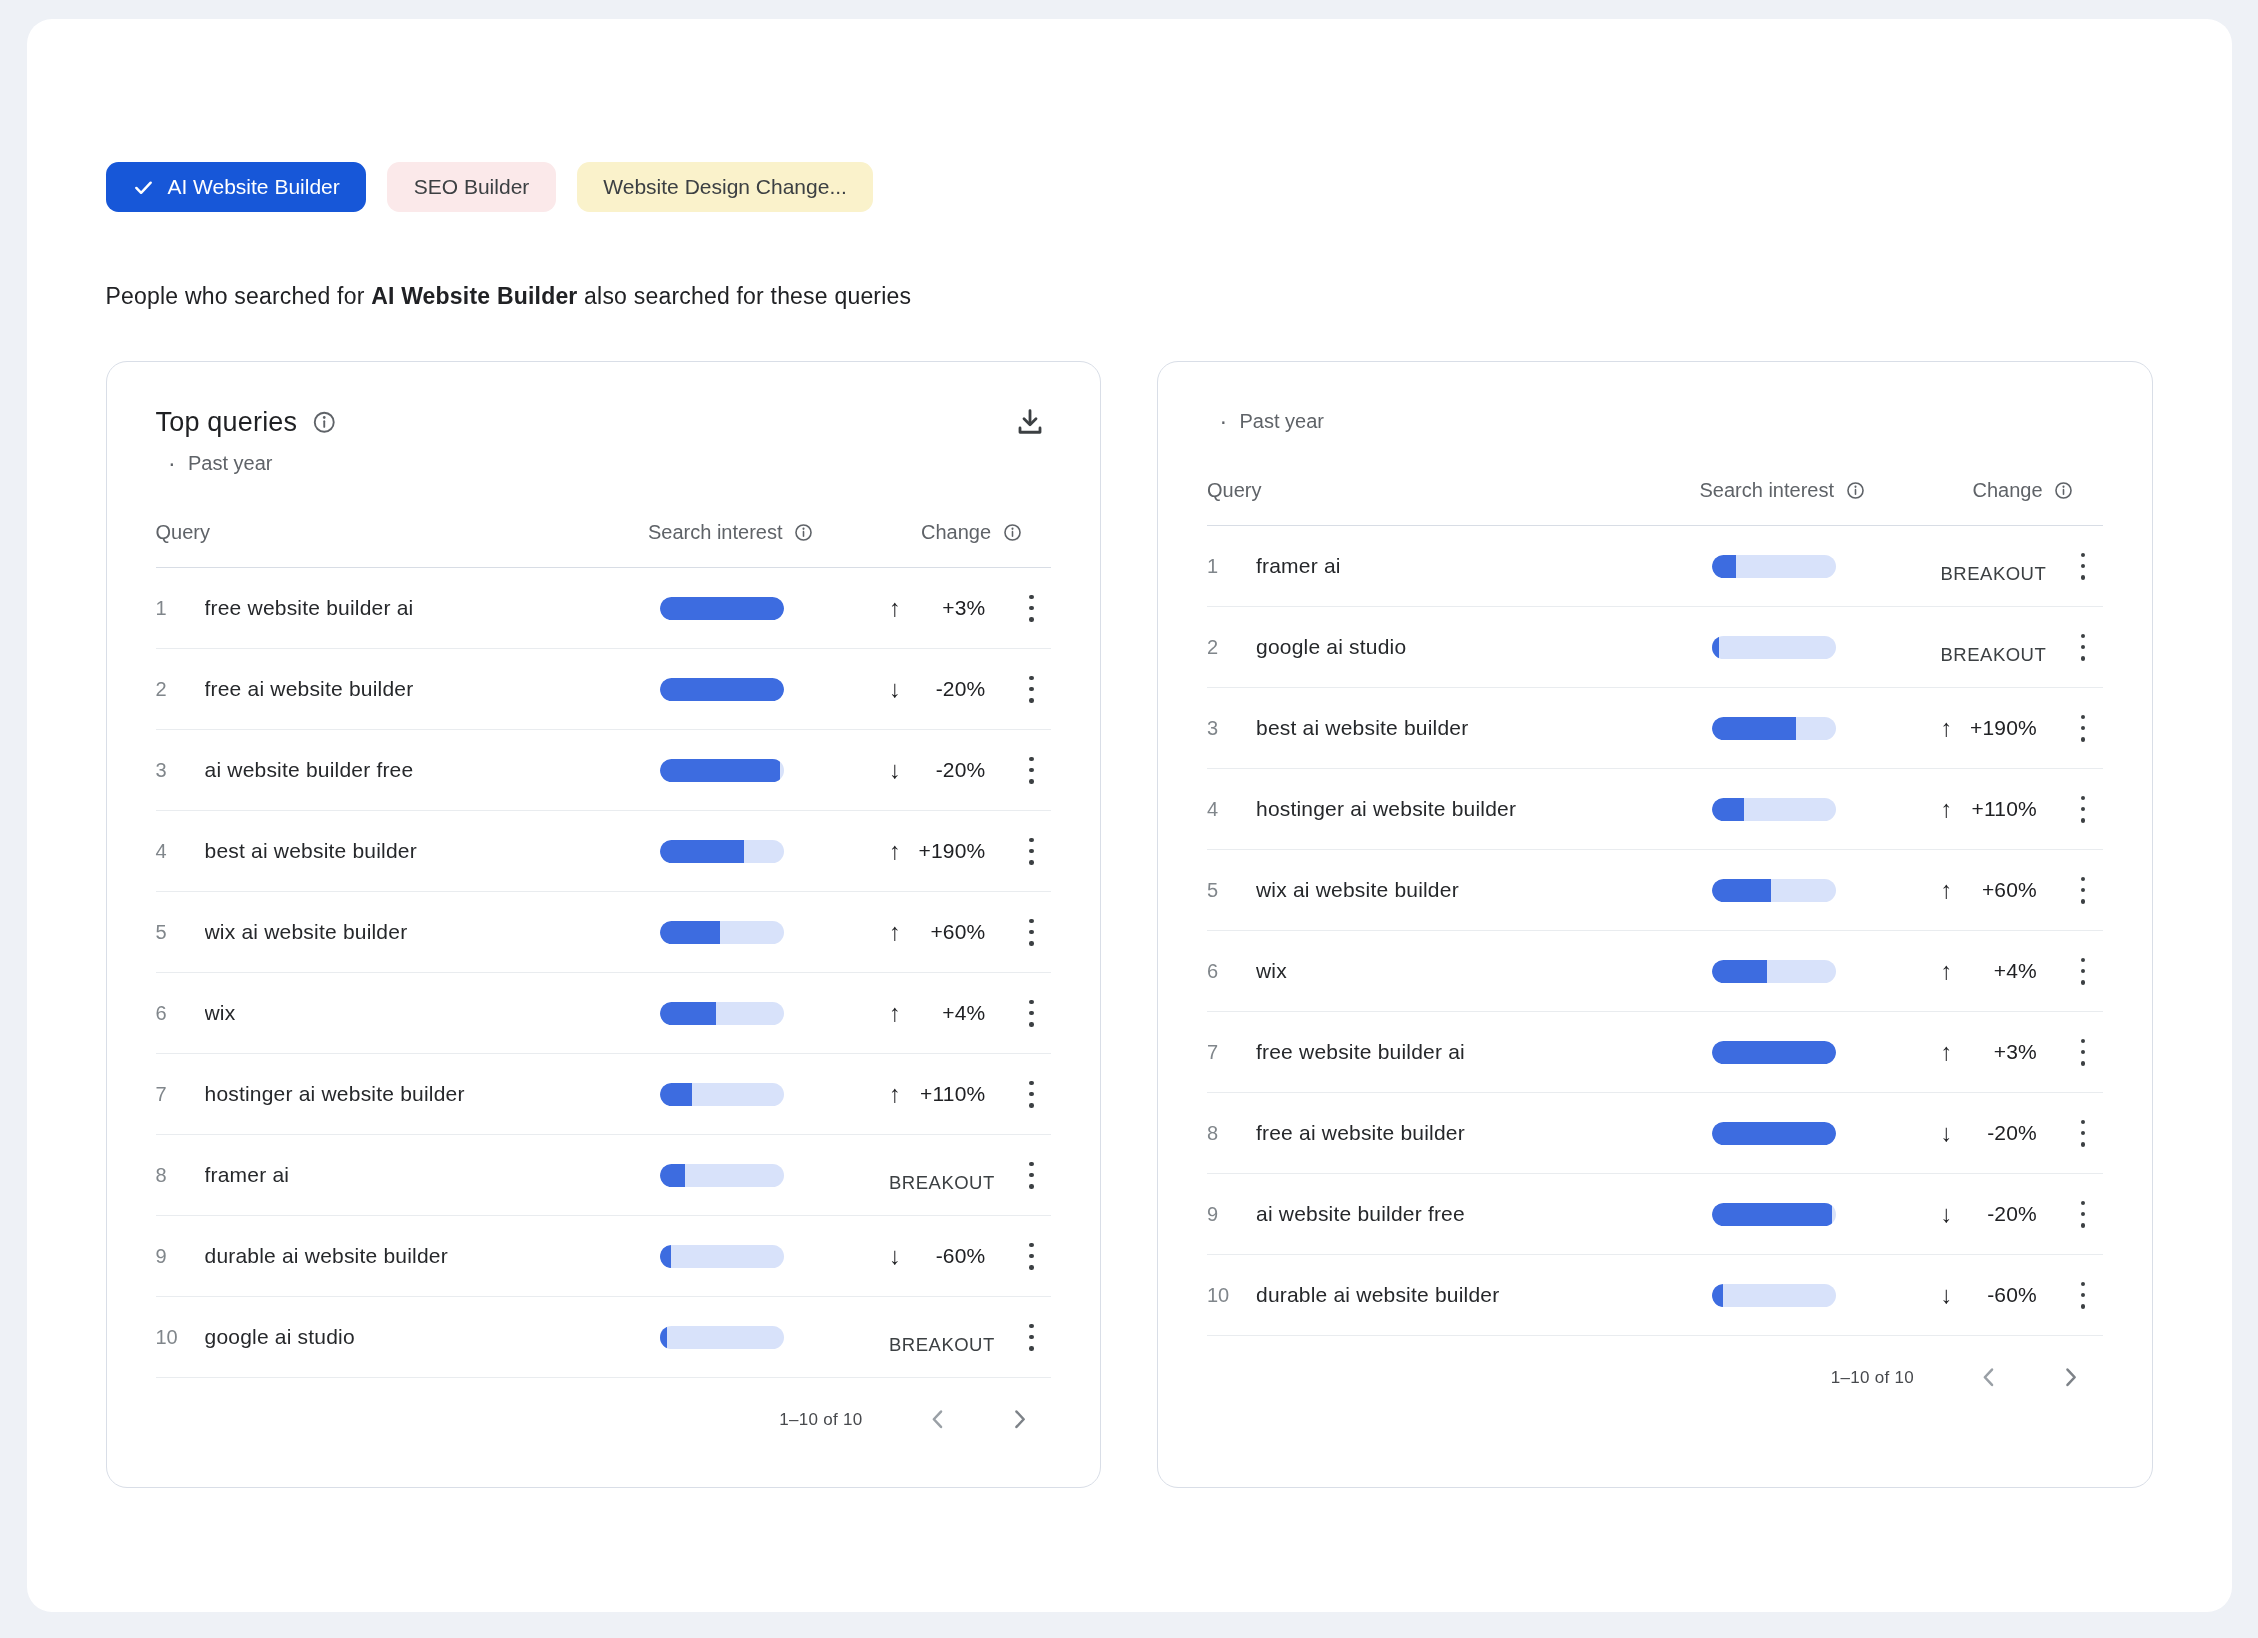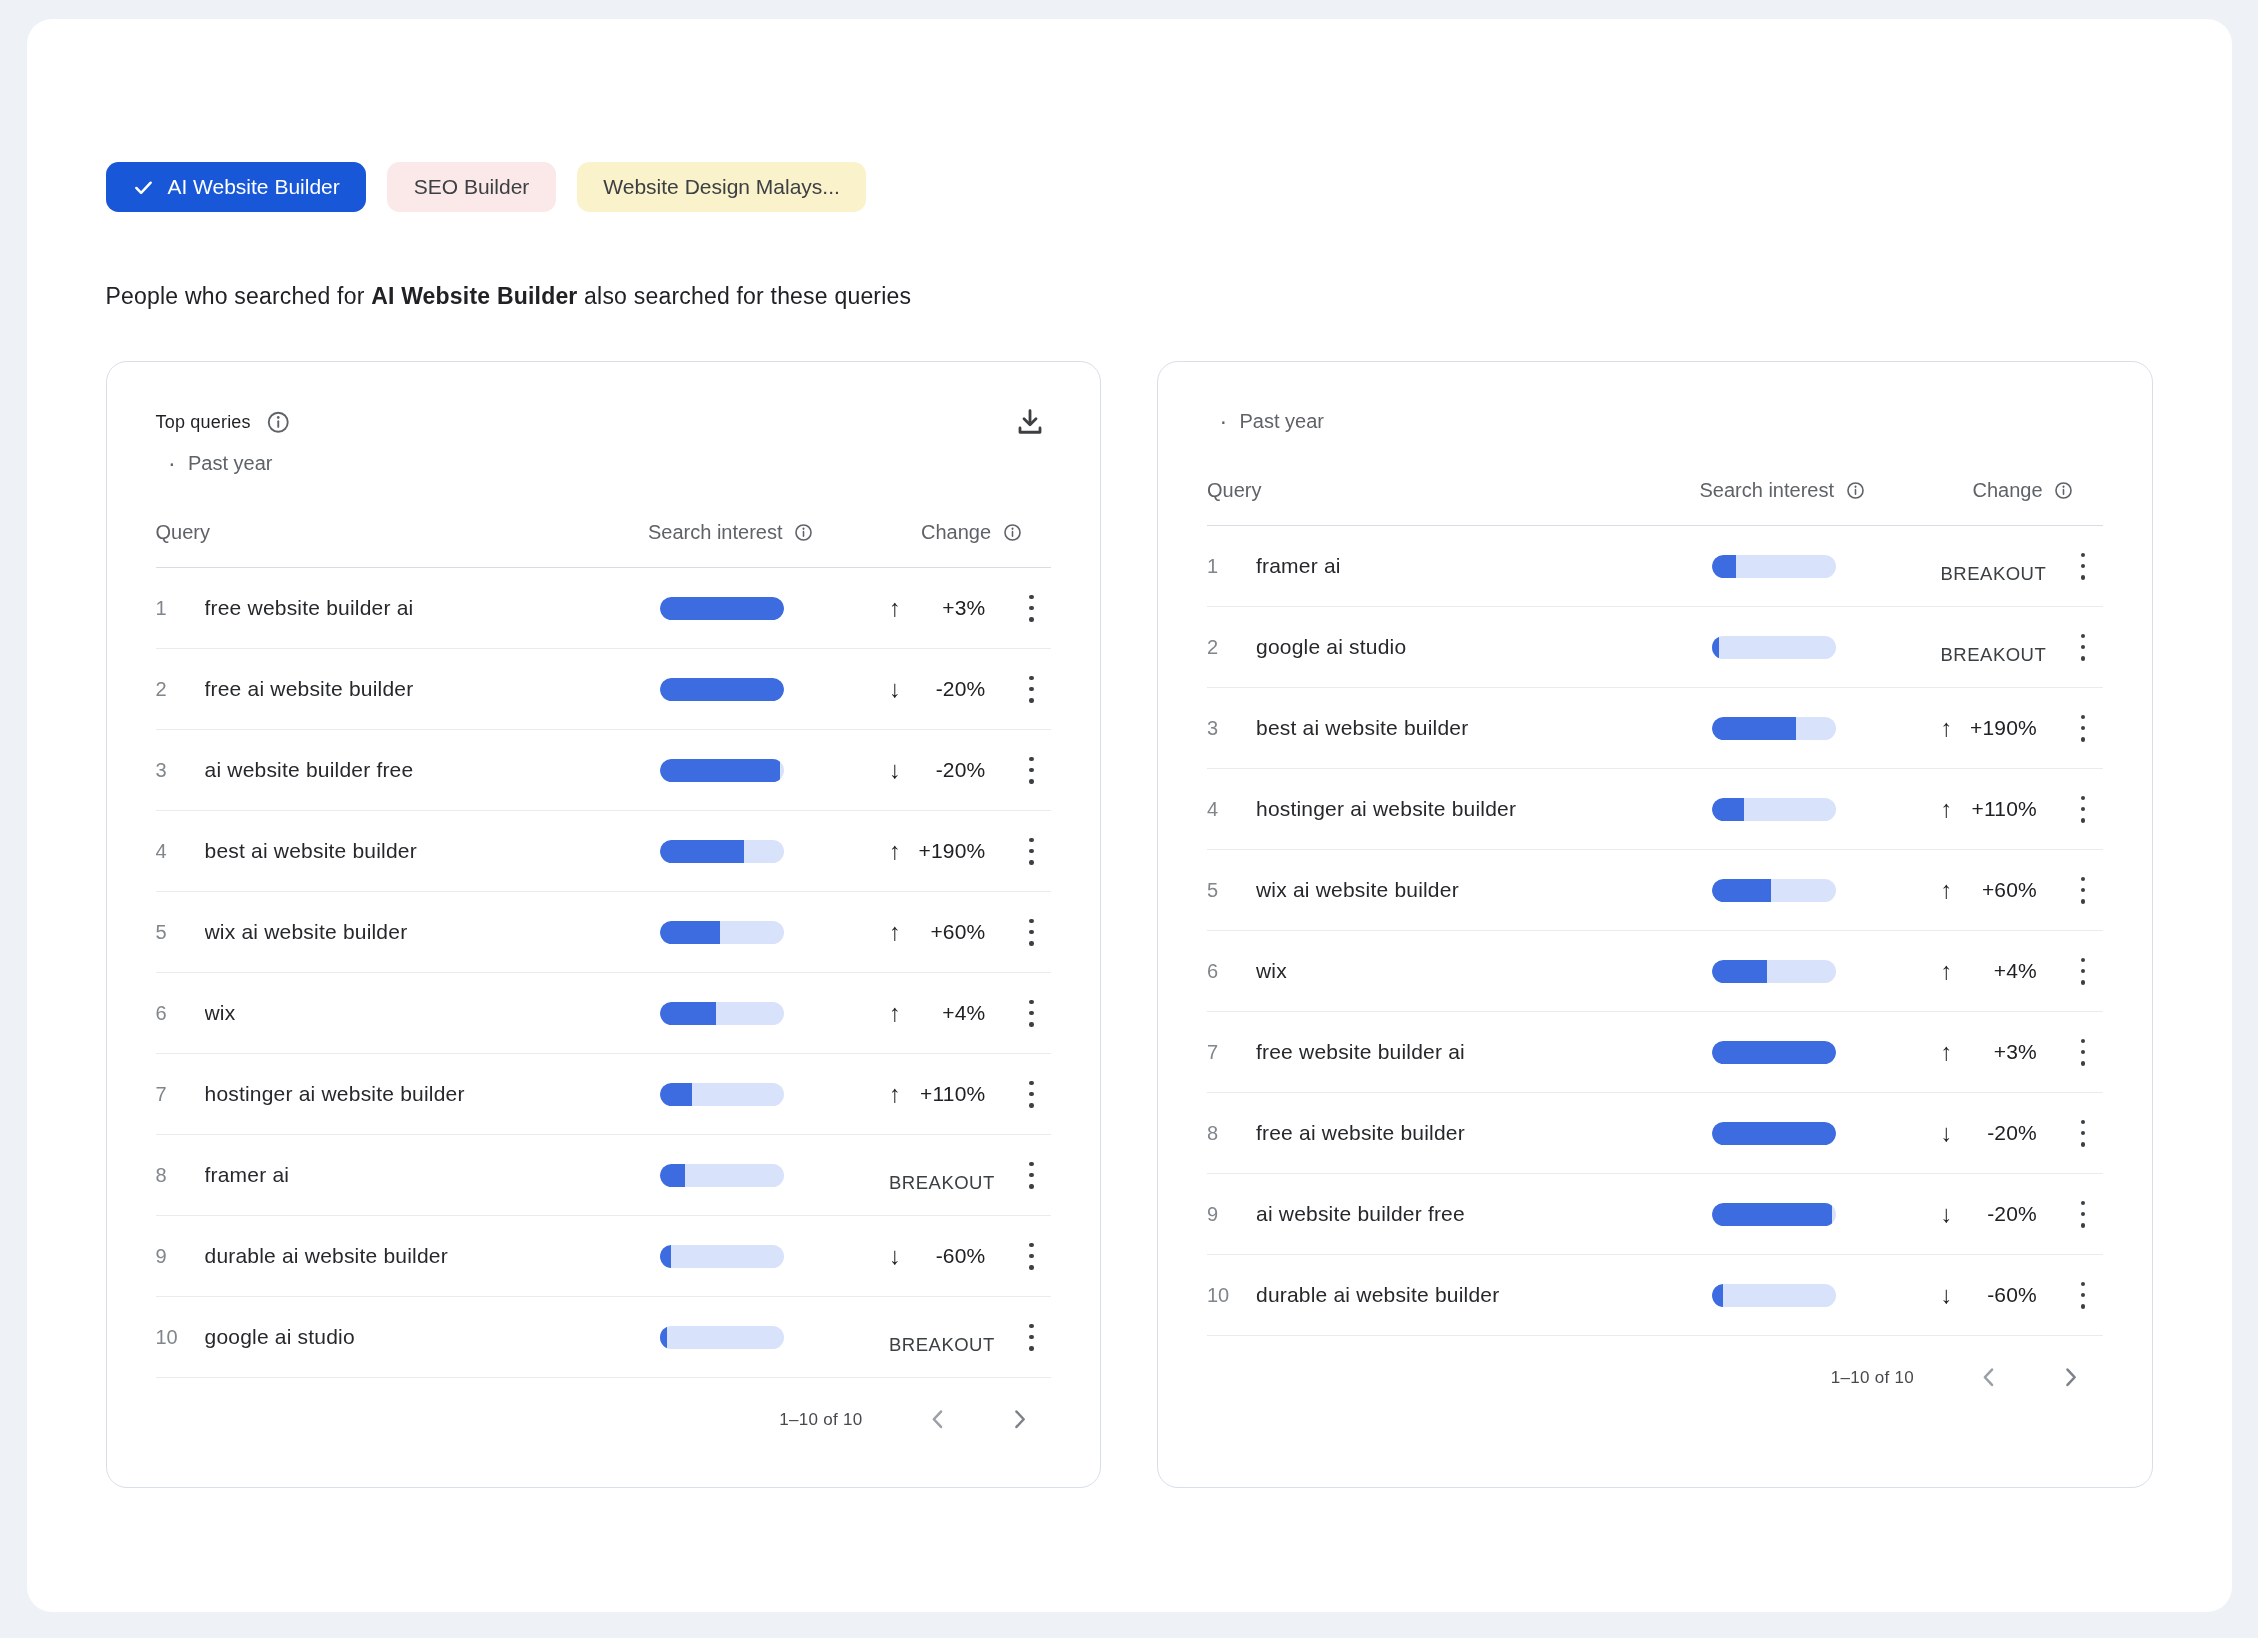--- a/index.html
+++ b/index.html
@@ -38,21 +38,21 @@
 
   
   .cards { display:flex; gap:56px; margin-top:51px; }
   .card {
     flex:1 1 0; height:1127px;
     background:#fff; border:1.8px solid #d9dee7; border-radius:21px;
     padding:39px 49px 0 49px;
     display:flex; flex-direction:column;
   }
   .card-head { display:flex; align-items:center; }
-  .card-title { font-size:18px; font-weight:500; color:#1f2023; letter-spacing:0.2px; }
+  .card-title { font-size:27px; font-weight:500; color:#1f2023; letter-spacing:0.2px; }
   .title-info { width:26.5px; height:26.5px; margin-left:14px; display:inline-flex; }
   .dl-btn {
     margin-left:auto; width:42px; height:42px; border:none; background:transparent;
     display:flex; align-items:center; justify-content:center; cursor:pointer;
   }
   .dl-btn svg { width:32px; height:32px; }
   .period { margin-top:8.8px; margin-left:12.4px; font-size:20px; color:#5f6368; display:flex; align-items:center; gap:12.4px; }
   .period .dot { font-size:23px; line-height:1; color:#5f6368; }
 
   
@@ -109,21 +109,21 @@
         <svg viewBox="0 0 24 24" fill="none" stroke="#ffffff" stroke-width="2.6" stroke-linecap="round" stroke-linejoin="round">
             <polyline points="4.5 12.5 9.5 17.5 19.5 7"></polyline>
           </svg>
       </span>
       <span>AI Website Builder</span>
     </button>
     <button class="chip pink">
       <span>SEO Builder</span>
     </button>
     <button class="chip yellow">
-      <span>Website Design Malays...</span>
+      <span>Website Design Change...</span>
     </button>
   </div>
 
   <p class="subtitle"><span>People who searched for </span><b>AI Website Builder</b><span> also searched for these queries</span></p>
 
   <div class="cards">
 
     <section class="card">
       <div class="card-head">
         <span class="card-title">Top queries</span>

